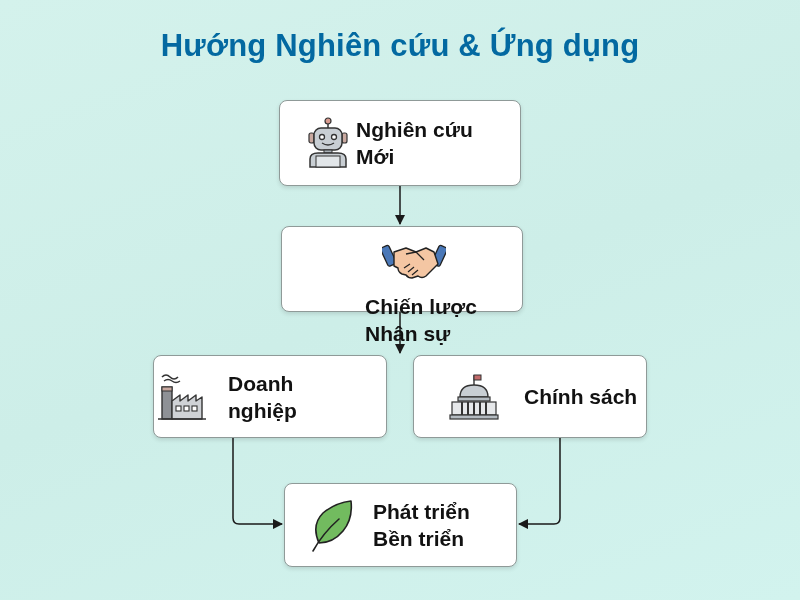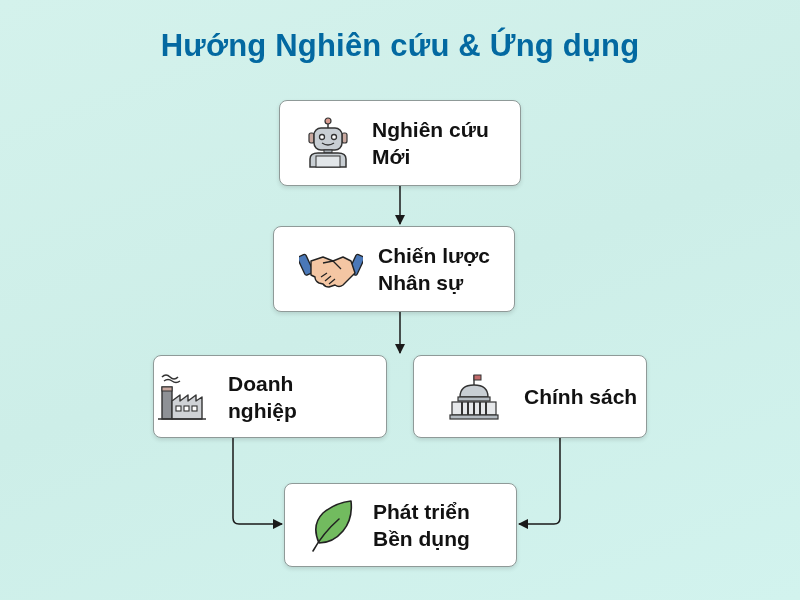--- a/index.html
+++ b/index.html
@@ -51,27 +51,27 @@
       <rect x="38" y="16" width="5" height="10" rx="2" fill="#c9a9a0" stroke="#333" stroke-width="1.2"></rect>
       <rect x="10" y="11" width="28" height="22" rx="7" fill="#c8ced3" stroke="#333" stroke-width="1.5"></rect>
       <circle cx="18" cy="20" r="2.5" fill="#fff" stroke="#333" stroke-width="1.3"></circle>
       <circle cx="30" cy="20" r="2.5" fill="#fff" stroke="#333" stroke-width="1.3"></circle>
       <path d="M18,26 Q24,30 30,26" fill="none" stroke="#333" stroke-width="1.4"></path>
       <rect x="20" y="33" width="8" height="3" fill="#a8b0b6" stroke="#333" stroke-width="1"></rect>
       <path d="M6,50 L6,42 Q6,36 14,36 L34,36 Q42,36 42,42 L42,50 Z" fill="#c8ced3" stroke="#333" stroke-width="1.5"></path>
       <rect x="12" y="39" width="24" height="11" fill="#e2e6e9" stroke="#333" stroke-width="1"></rect>
     </svg>
   </div>
-  <div class="label" style="margin-left:16px;">
+  <div class="label" style="margin-left:0;">
     <span>Nghiên cứu</span>
     <span>Mới</span>
   </div>
 </div>
 
-<div class="node" style="left:273px; top:226px; width:242px; height:86px; padding-left:24px;">
+<div class="node" style="left:281px; top:226px; width:242px; height:86px; padding-left:24px;flex-direction:column;">
   <div class="icon" style="width:66px; flex-basis:66px;">
     <svg width="64" height="44" viewBox="0 0 64 44">
       <rect x="2" y="8" width="9" height="20" rx="2" transform="rotate(-25 6 18)" fill="#4a78b8" stroke="#222" stroke-width="1.3"></rect>
       <rect x="53" y="8" width="9" height="20" rx="2" transform="rotate(25 58 18)" fill="#4a78b8" stroke="#222" stroke-width="1.3"></rect>
       <path d="M12,14 L24,10 L34,14 L44,10 L52,14 L56,26 L44,38 Q40,41 36,38 L30,40 Q26,40 24,37 L20,36 Q16,34 16,30 L12,28 Z" fill="#f4c6a3" stroke="#222" stroke-width="1.4" stroke-linejoin="round"></path>
       <path d="M24,16 L34,14 L42,22" fill="none" stroke="#222" stroke-width="1.3"></path>
       <path d="M22,30 L28,26 M26,34 L32,29 M30,37 L36,32" stroke="#222" stroke-width="1.2"></path>
     </svg>
   </div>
   <div class="label" style="margin-left:14px;">
@@ -123,15 +123,15 @@
 
 <div class="node" style="left:284px; top:483px; width:233px; height:84px; padding-left:20px;border-radius:8px;">
   <div class="icon">
     <svg width="48" height="56" viewBox="0 0 48 56">
       <path d="M10,46 Q2,28 14,16 Q26,6 42,4 Q44,22 34,34 Q24,46 10,46 Z" fill="#72bb5f" stroke="#222" stroke-width="1.6" stroke-linejoin="round"></path>
       <path d="M4,54 Q14,36 30,22" fill="none" stroke="#222" stroke-width="1.6" stroke-linecap="round"></path>
     </svg>
   </div>
   <div class="label" style="margin-left:12px;">
     <span>Phát triển</span>
-    <span>Bền dụng</span>
+    <span>Bền triển</span>
   </div>
 </div>
 
 </body></html>

